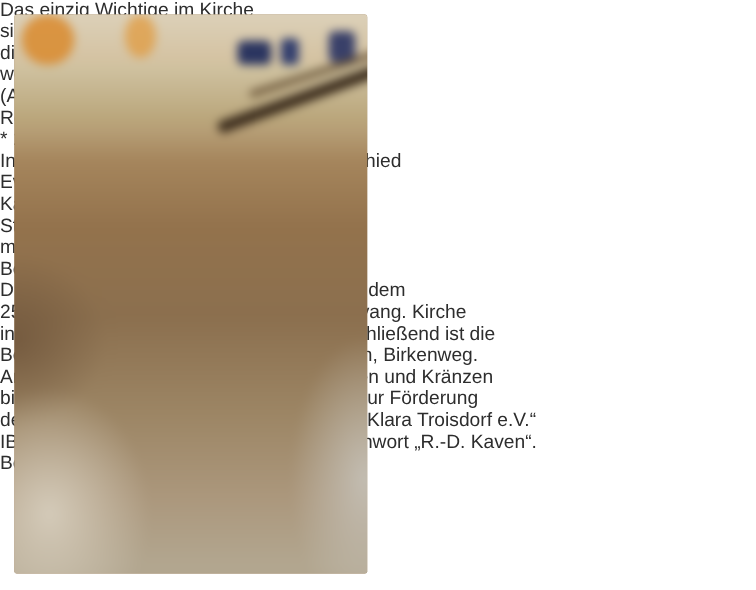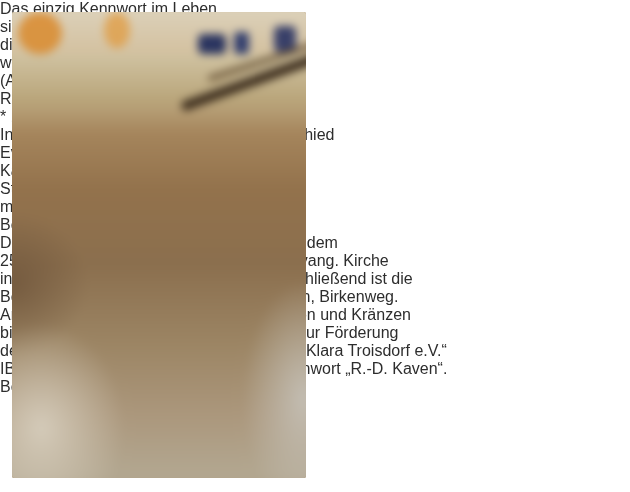--- a/index.html
+++ b/index.html
@@ -110,21 +110,21 @@
       <div class="fingers"></div>
       <div class="floor-lattice"></div>
       <div class="suit-button"></div>
     </div>
   </div>
 
   <div class="content">
 
     <div class="block quote">
       <div>
-          <div>Das einzig Kennwort im Leben</div>
+          <div>Das einzig Wichtige im Kirche</div>
           <div>sind die Spuren von Liebe,</div>
           <div>die wir hinterlassen,</div>
           <div>wenn wir weggehen.</div>
         </div>
       <span class="quote-attr">(Albert Schweitzer)</span>
     </div>
 
     <div class="block name">Rolf-Dietrich Kaven</div>
 
     <div class="block dates">

